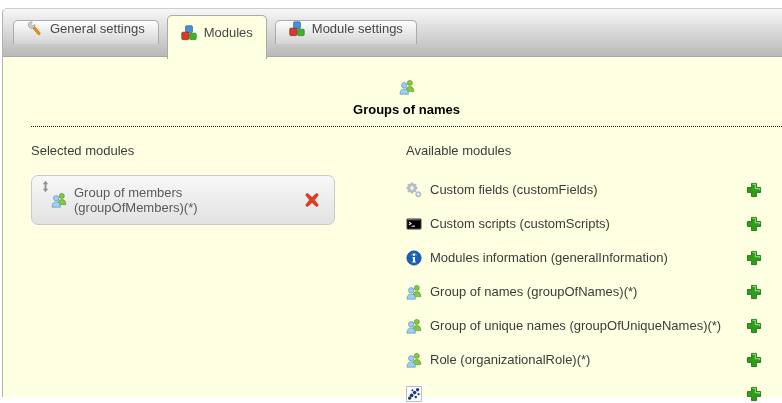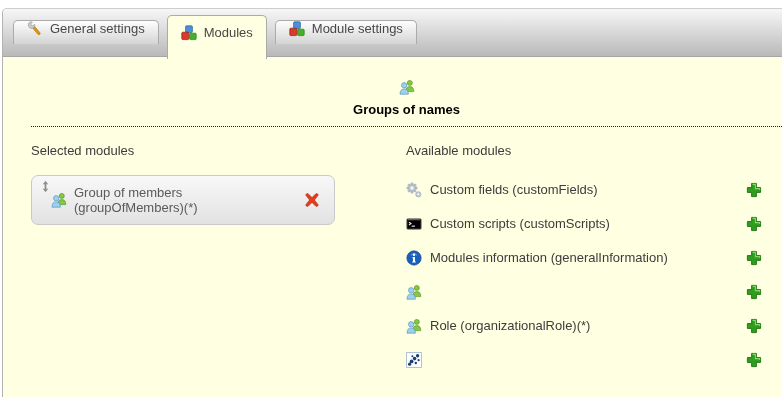--- a/index.html
+++ b/index.html
@@ -247,25 +247,37 @@
                 <use href="#info-icon"></use>
               </svg>
     <span>Modules information (generalInformation)</span>
     <button class="add-btn">
       <svg class="full">
                   <use href="#add-plus-icon"></use>
                 </svg>
     </button>
   </div>
 
-
   <div class="avail-row">
     <svg class="icon16 mod-icon">
                 <use href="#group-icon"></use>
               </svg>
+    <span>Group of names (groupOfNames)(*)</span>
+    <button class="add-btn">
+      <svg class="full">
+                  <use href="#add-plus-icon"></use>
+                </svg>
+    </button>
+  </div>
+
+  <div class="avail-row">
+    <svg class="icon16 mod-icon">
+                <use href="#group-icon"></use>
+              </svg>
+    <span>Group of unique names (groupOfUniqueNames)(*)</span>
     <button class="add-btn">
       <svg class="full">
                   <use href="#add-plus-icon"></use>
                 </svg>
     </button>
   </div>
 
   <div class="avail-row">
     <svg class="icon16 mod-icon">
                 <use href="#group-icon"></use>

